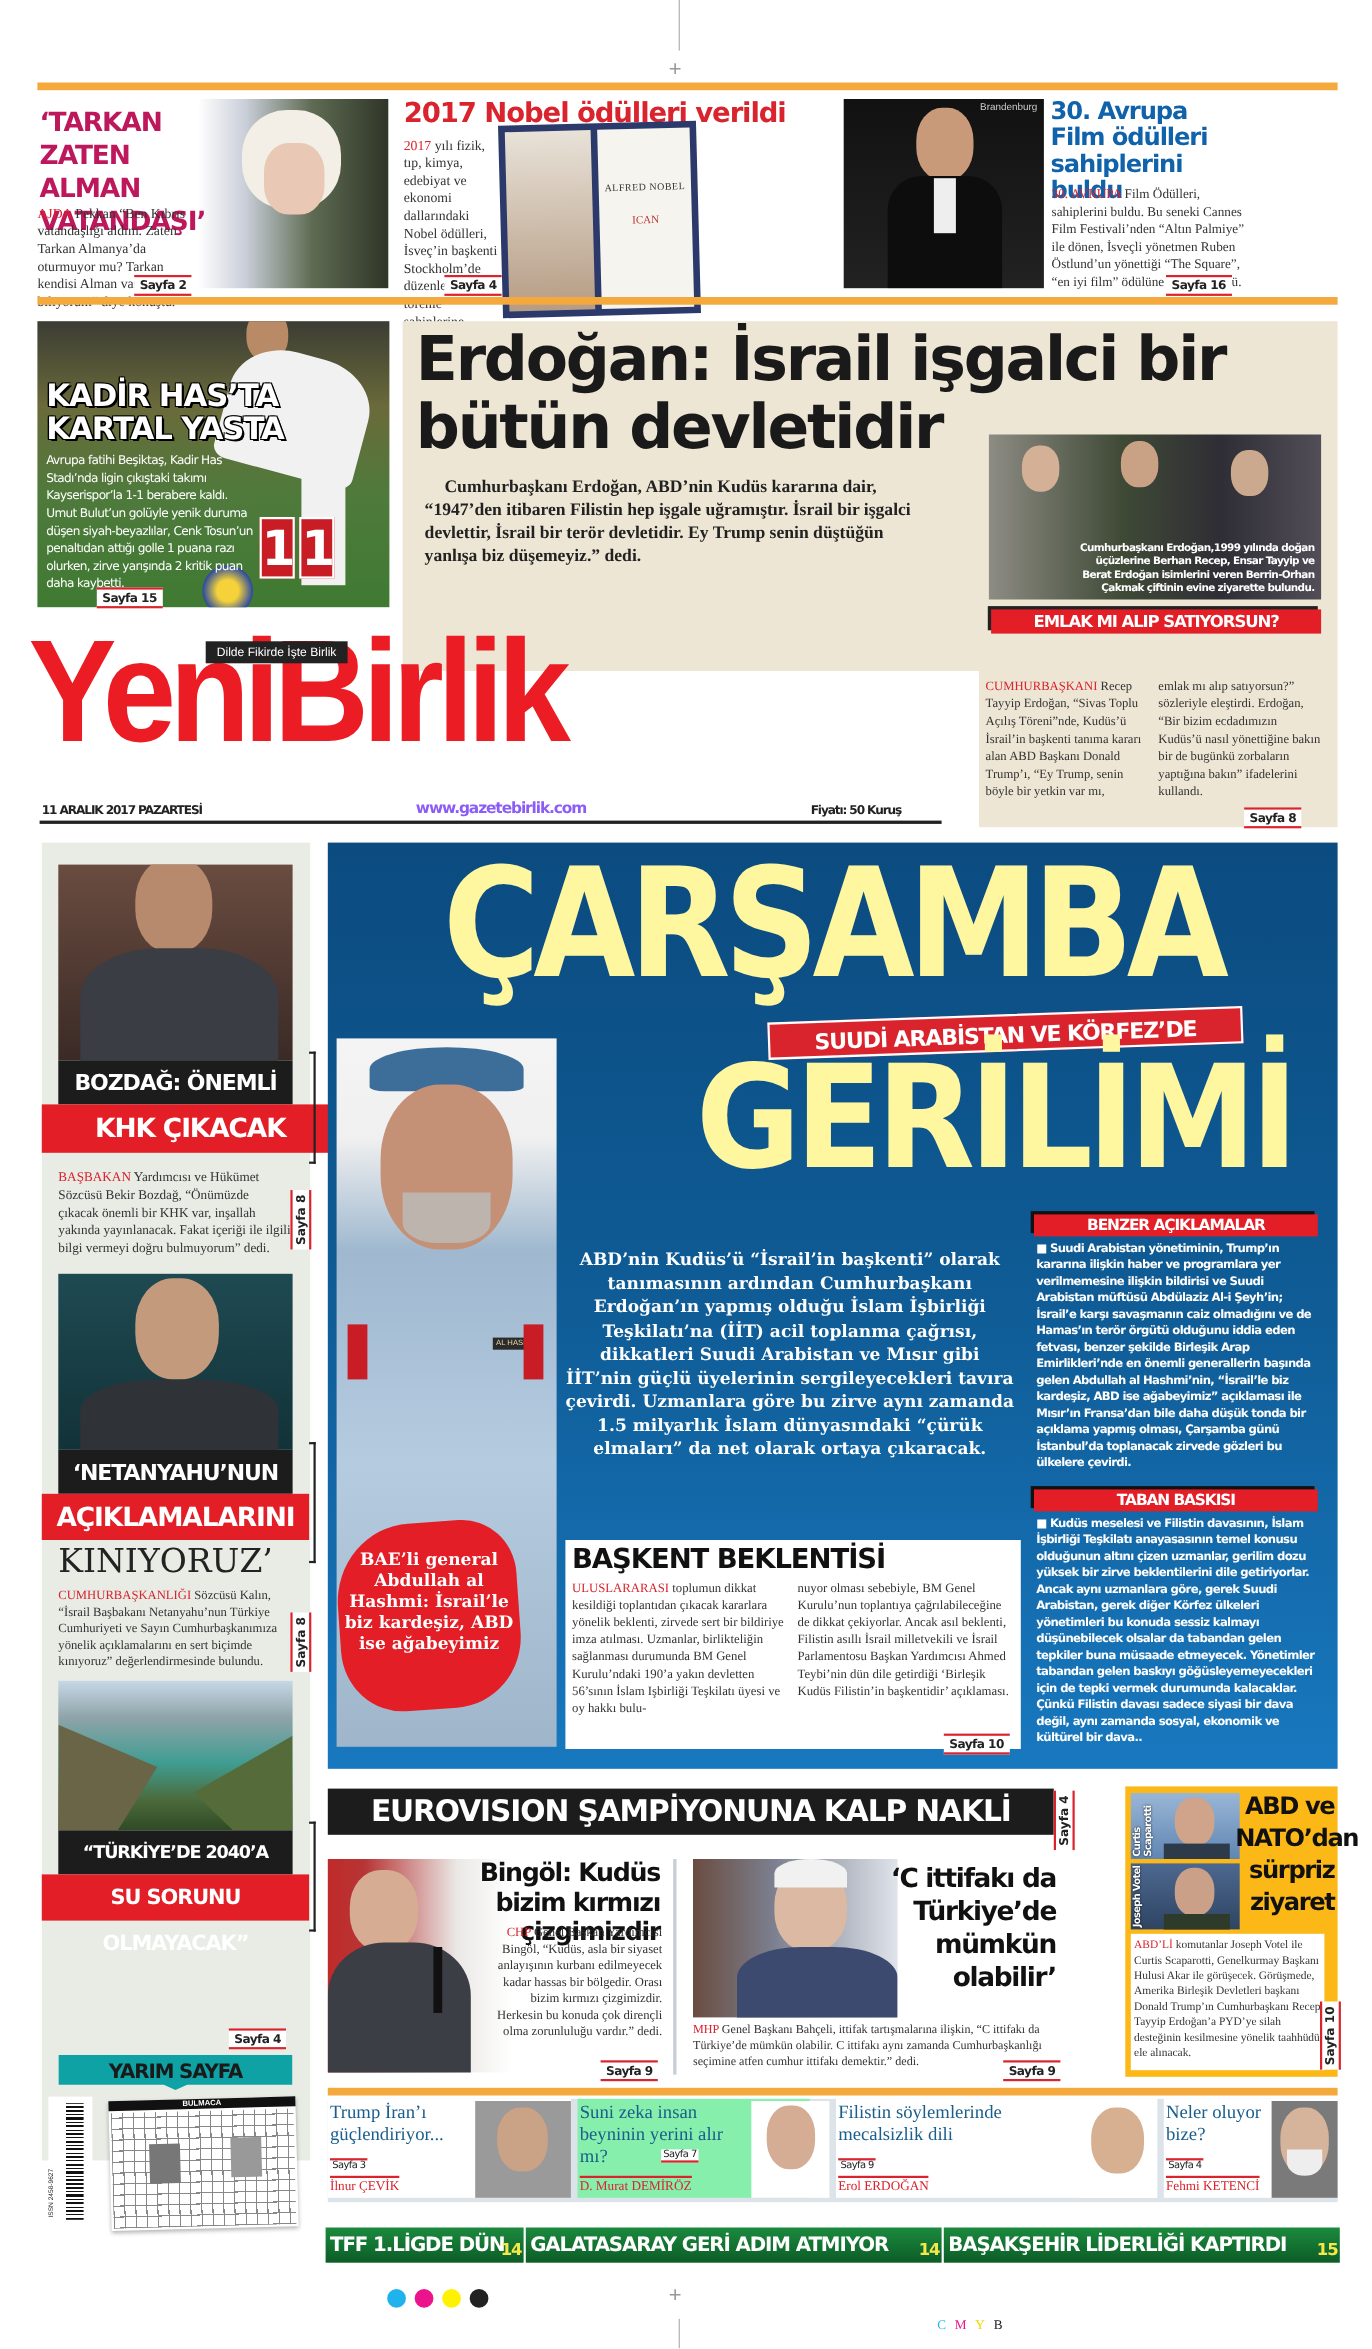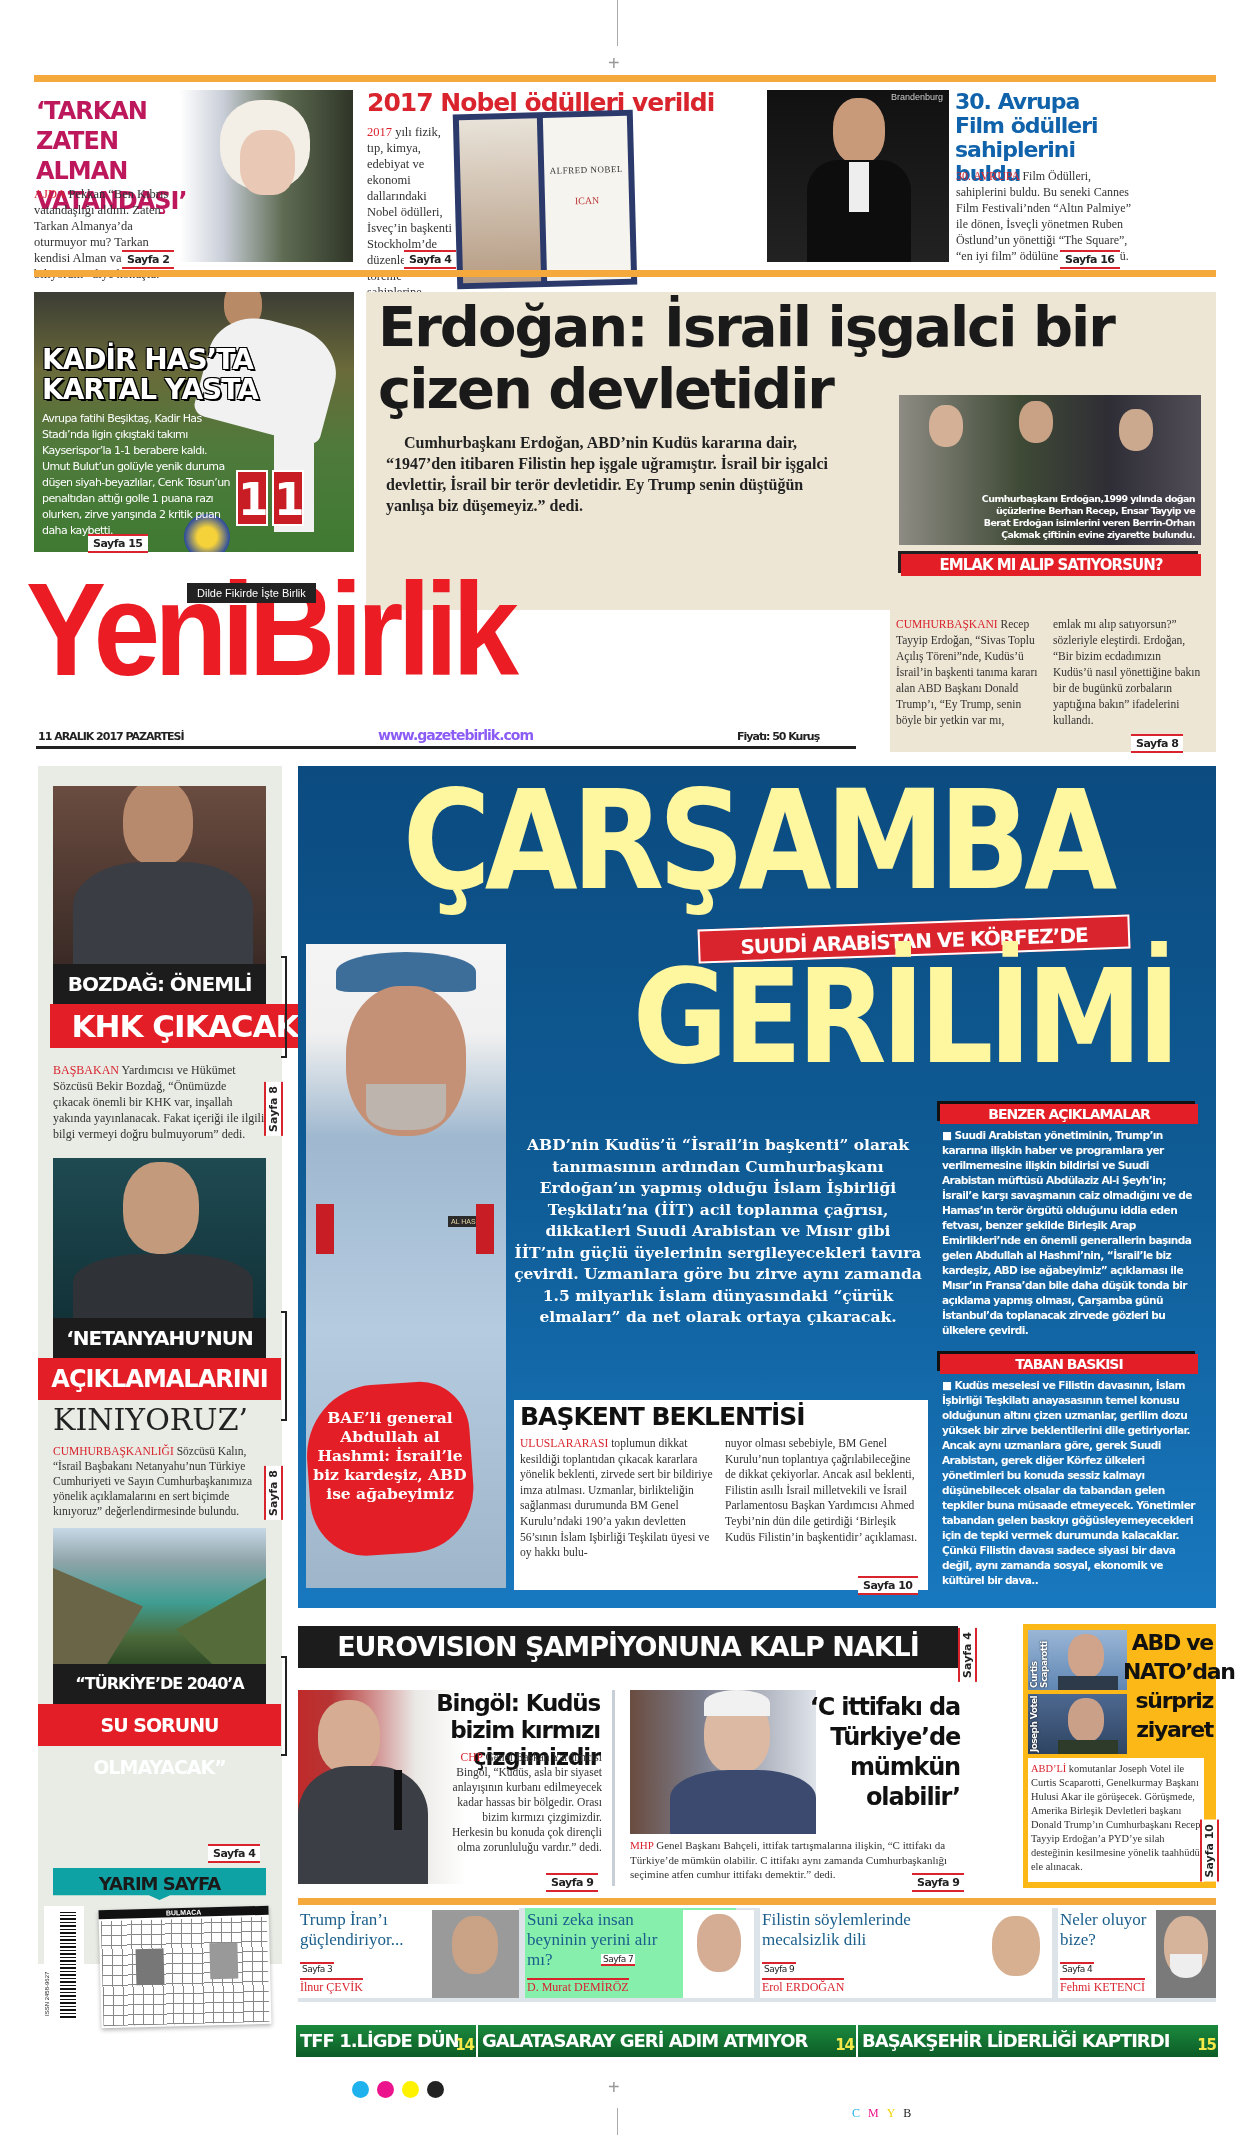--- a/index.html
+++ b/index.html
@@ -84,21 +84,21 @@
   <span class="abs sayfa" style="left:88px;top:534px;border-color:#d9232d">Sayfa 15</span>
   <div class="abs" style="left:236px;top:470px;display:flex;gap:4px">
     <div style="width:32px;height:56px;background:#c81d25;color:#fff;font-family:'DejaVu Sans',sans-serif;font-weight:bold;font-size:44px;text-align:center;line-height:56px;border:2px solid #fff">1</div>
     <div style="width:32px;height:56px;background:#c81d25;color:#fff;font-family:'DejaVu Sans',sans-serif;font-weight:bold;font-size:44px;text-align:center;line-height:56px;border:2px solid #fff">1</div>
   </div>
 </section>
 
 <section style="position:absolute;left:366px;top:292px;width:850px;height:318px;background:#ede6d4">
   <h1 class="abs cond" style="left:12px;top:4px;width:520px;font-size:56px;line-height:62px;font-weight:bold;color:#1a1a1a;letter-spacing:-2px">
     <div style="white-space:nowrap">Erdoğan: İsrail işgalci bir</div>
-    <div>çizen devletidir</div>
+    <div>bütün devletidir</div>
   </h1>
   <p class="abs" style="left:20px;top:140px;width:458px;font-size:16px;line-height:21px;font-weight:bold;color:#222;text-indent:18px">Cumhurbaşkanı Erdoğan, ABD’nin Kudüs kararına dair, “1947’den itibaren Filistin hep işgale uğramıştır. İsrail bir işgalci devlettir, İsrail bir terör devletidir. Ey Trump senin düştüğün yanlışa biz düşemeyiz.” dedi.</p>
   <div class="photo" style="left:533px;top:103px;width:302px;height:150px;background:linear-gradient(90deg,#8e8c84 0%,#3f4a36 40%,#2f2d35 70%,#514e58 100%)">
     <div class="abs" style="left:30px;top:10px;width:34px;height:42px;border-radius:45%;background:#d4b096"></div>
     <div class="abs" style="left:120px;top:6px;width:34px;height:42px;border-radius:45%;background:#c9a285"></div>
     <div class="abs" style="left:220px;top:14px;width:34px;height:42px;border-radius:45%;background:#caa98e"></div>
     <p class="abs sans-body" style="right:6px;bottom:4px;width:220px;font-size:9.5px;line-height:12px;color:#fff;text-align:right">Cumhurbaşkanı Erdoğan,1999 yılında doğan üçüzlerine Berhan Recep, Ensar Tayyip ve Berat Erdoğan isimlerini veren Berrin-Orhan Çakmak çiftinin evine ziyarette bulundu.</p>
   </div>
   <div class="abs red-band" style="left:535px;top:262px;width:300px;height:22px;font-size:15px;line-height:22px;box-shadow:-3px -3px 0 #222">EMLAK MI ALIP SATIYORSUN?</div>
 </section>
@@ -122,21 +122,21 @@
   <span class="abs sayfa" style="left:241px;top:124px">Sayfa 8</span>
 </section>
 
 <aside style="position:absolute;left:38px;top:766px;width:244px;height:1198px;background:#e8ece5">
 
   <div class="photo" style="left:15px;top:20px;width:213px;height:178px;background:linear-gradient(180deg,#6a4c40,#3a2a26)">
     <div class="abs" style="left:70px;top:-6px;width:70px;height:86px;border-radius:45%;background:#b78a6d"></div>
     <div class="abs" style="left:20px;top:76px;width:180px;height:110px;background:#3a3d44;border-radius:40% 40% 0 0"></div>
   </div>
   <div class="abs black-band" style="left:15px;top:198px;width:213px;height:40px;font-size:20px;line-height:40px">BOZDAĞ: ÖNEMLİ BİR</div>
-  <div class="abs red-band" style="left:12px;top:238px;width:270px;height:44px;font-size:31px;line-height:44px">KHK ÇIKACAK</div>
+  <div class="abs red-band" style="left:0;top:238px;width:270px;height:44px;font-size:24px;line-height:44px">KHK ÇIKACAK</div>
   <div class="bracket" style="left:243px;top:190px;width:6px;height:102px"></div>
   <p class="abs body-txt" style="left:15px;top:296px;width:212px;font-size:12px;line-height:16px">
     <span class="red">BAŞBAKAN</span><span> Yardımcısı ve Hükümet Sözcüsü Bekir Bozdağ, “Önümüzde çıkacak önemli bir KHK var, inşallah yakında yayınlanacak. Fakat içeriği ile ilgili bilgi vermeyi doğru bulmuyorum” dedi.</span>
   </p>
   <span class="sayfa-v" style="left:226px;top:316px">Sayfa 8</span>
 
   <div class="photo" style="left:15px;top:392px;width:213px;height:160px;background:linear-gradient(180deg,#1f4a52,#123238)">
     <div class="abs" style="left:70px;top:4px;width:76px;height:92px;border-radius:45%;background:#c49a7c"></div>
     <div class="abs" style="left:20px;top:96px;width:180px;height:70px;background:#2f3338;border-radius:40% 40% 0 0"></div>
   </div>

